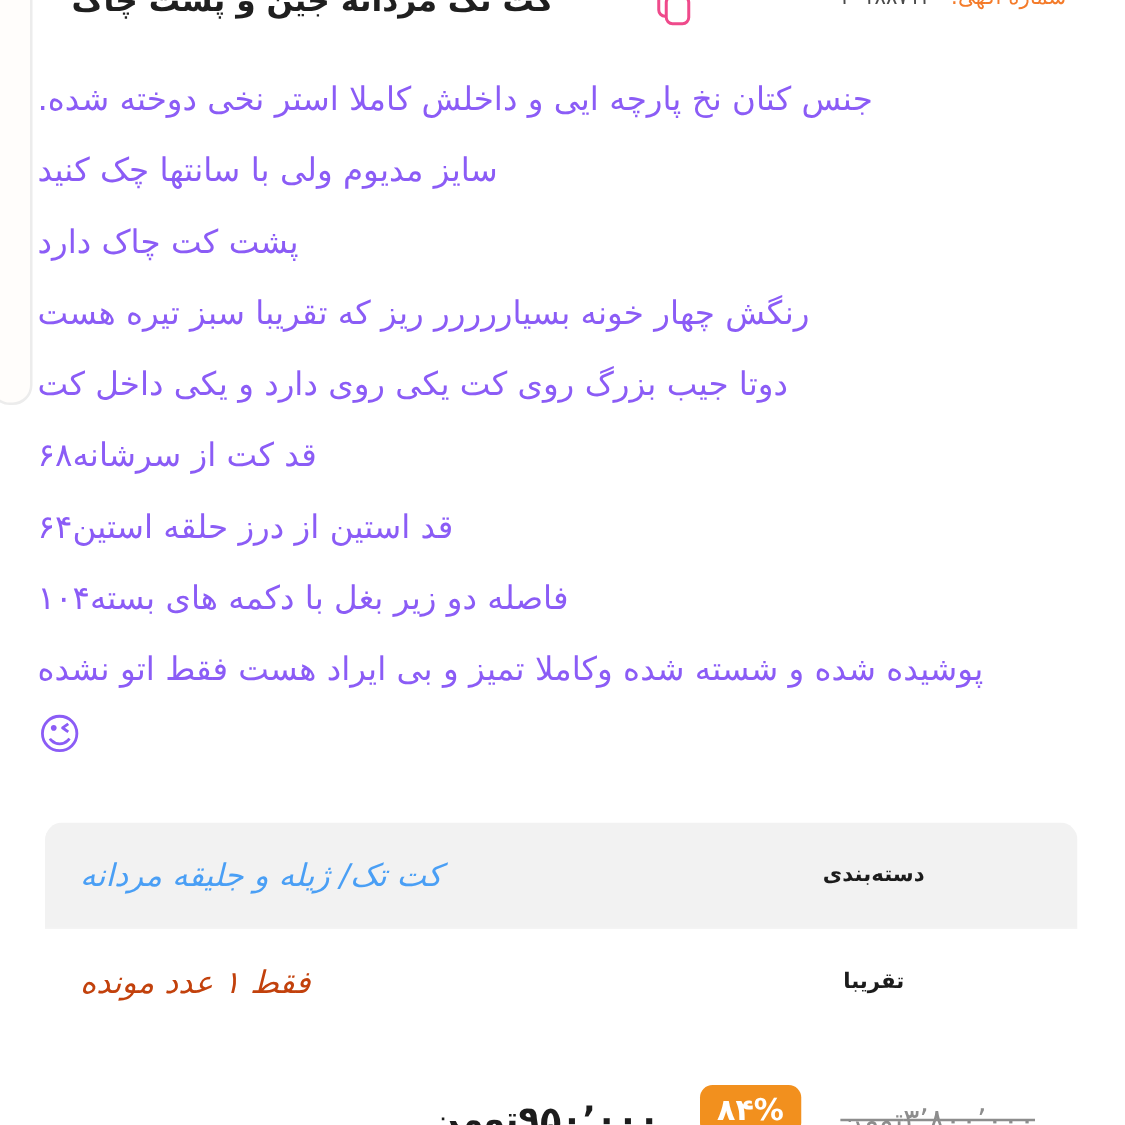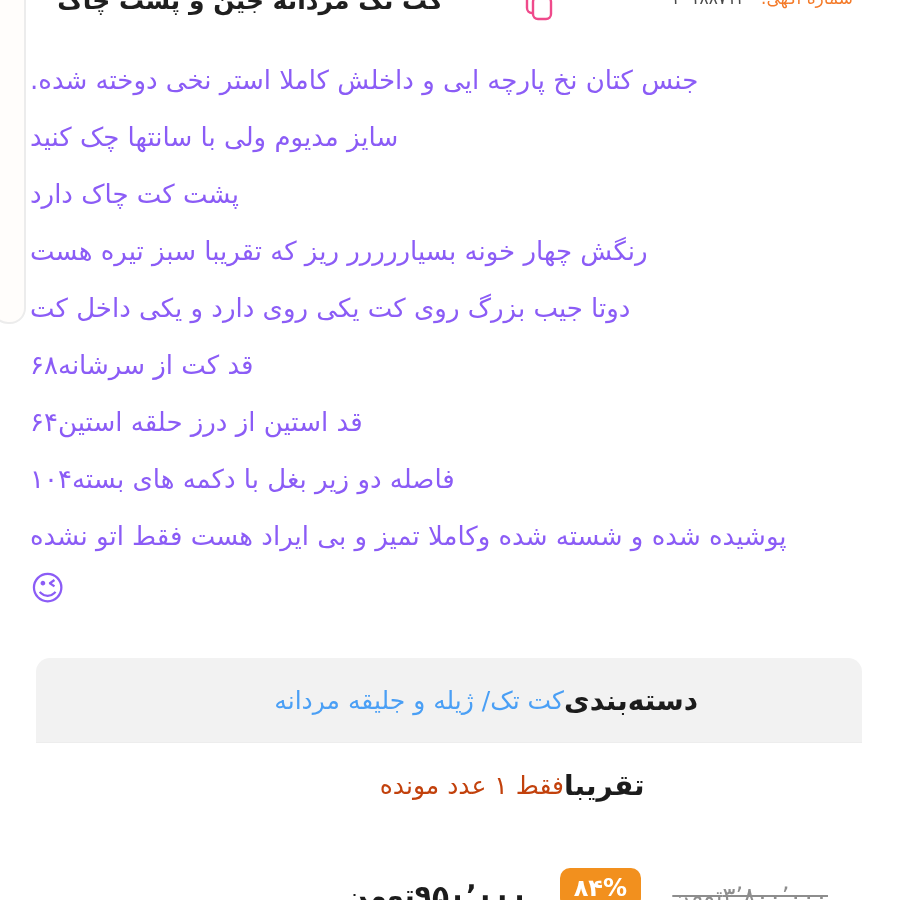--- a/index.html
+++ b/index.html
@@ -105,32 +105,33 @@
     flex-direction: row;
     align-items: center;
     height: 84px;
     padding: 0 28px;
     box-sizing: border-box;
     direction: rtl;
   }
   .spec-row.shaded { background: #f2f2f2; }
   .spec-row.plain { background: #ffffff; }
   .spec-key {
-    font-size: 28px;
+    font-size: 17px;
     font-weight: bold;
     color: #1c1c1c;
     width: 270px;
-    text-align: left;
+    text-align: center;
     white-space: nowrap;
   }
   .spec-val {
     flex: 1;
     font-size: 25px;
-    text-align: right;
-    white-space: nowrap;
+    text-align: left;
+    white-space: nowrap;
+    font-style: italic;
   }
   .spec-val.link { color: #4a9ff5; }
   .spec-val.plainval { color: #c2410c; }
   .spec-divider {
     height: 1px;
     background: #ededed;
     margin: 0 0px;
   }
 
   

